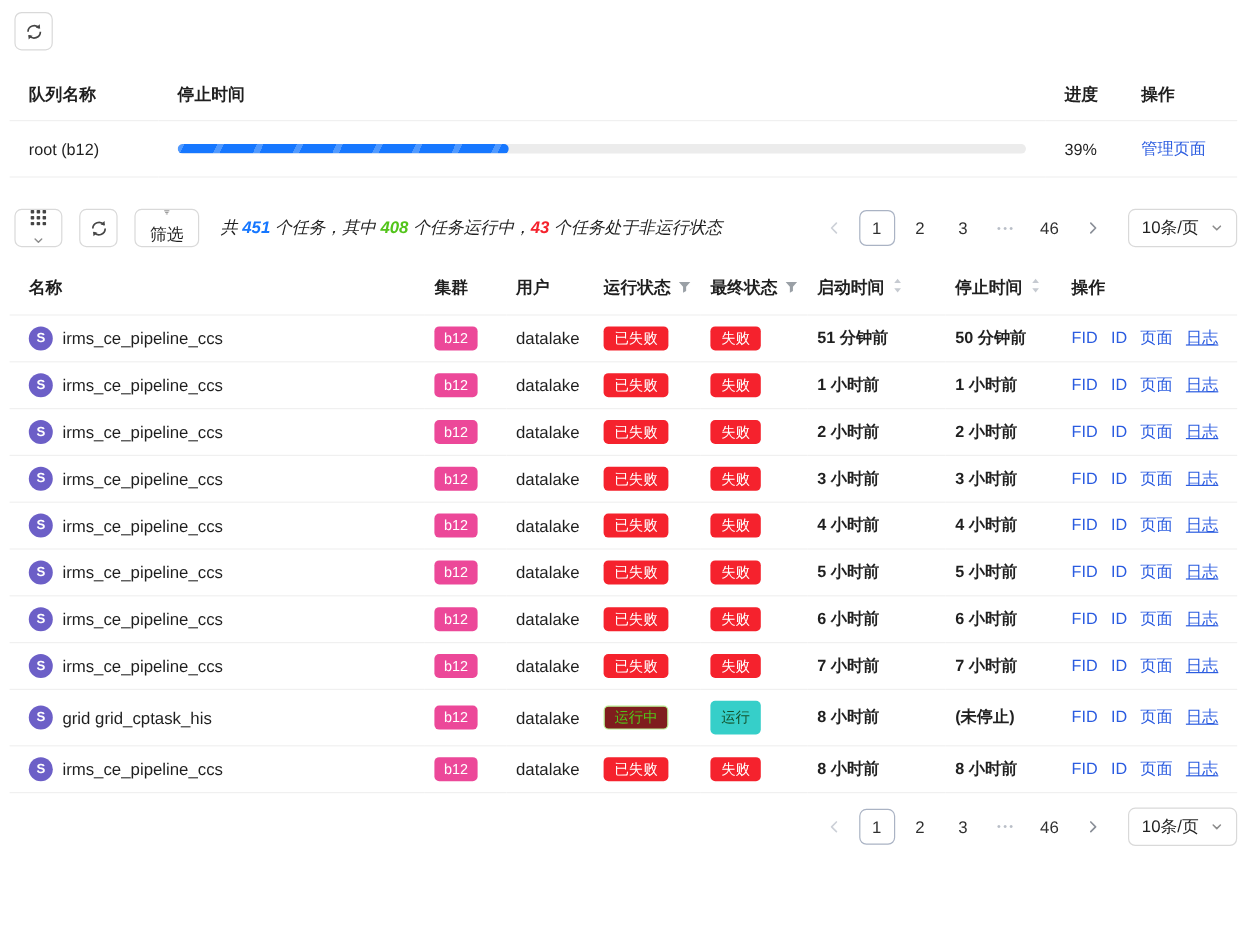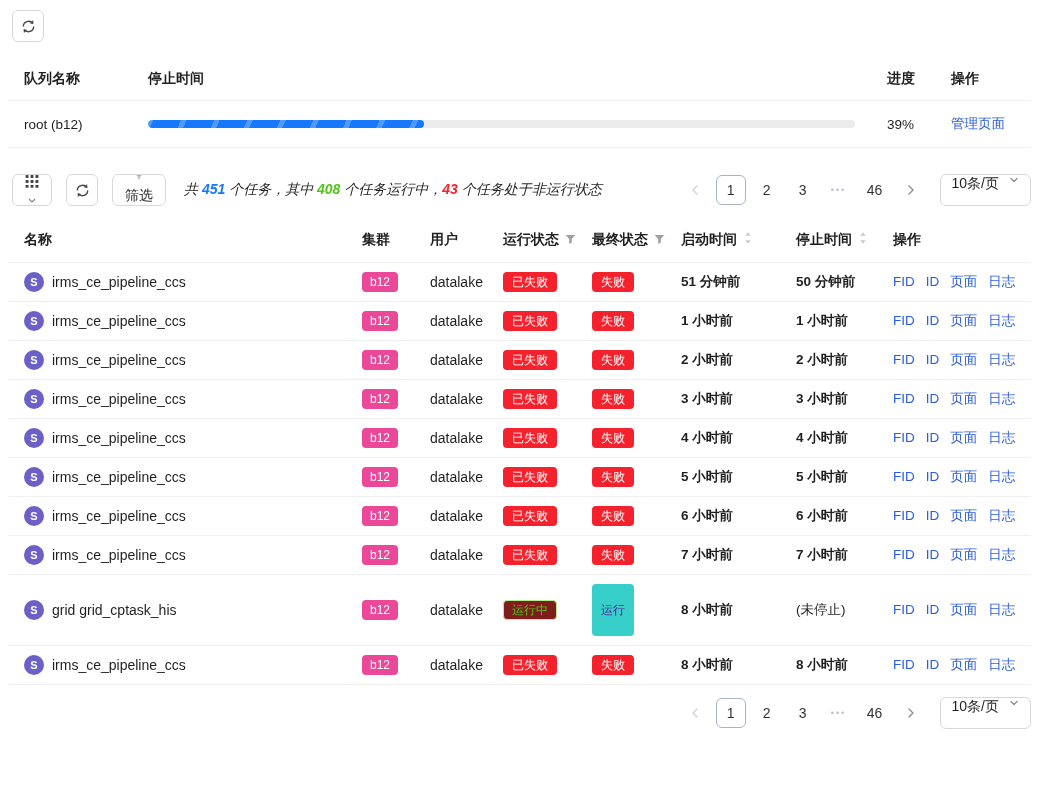--- a/index.html
+++ b/index.html
@@ -63,21 +63,21 @@
     display: inline-flex; align-items: center; justify-content: center;
     border-radius: 6px; cursor: pointer; color: rgba(0,0,0,.82); user-select: none;
   }
   .page-item.active { border: 1px solid #aab3c4; }
   .page-item.disabled { color: #c8ccd3; cursor: default; }
   .page-item.nav { color: #8a8f98; }
   .page-item.nav.disabled { color: #cdd1d8; }
   .page-item.ellipsis { color: #b9bec7; font-size: 9px; letter-spacing: 2px; }
   .select {
     height: 32px; border: 1px solid #d9d9d9; border-radius: 6px;
-    display: inline-flex; gap: 10px;
+    display: inline-flex; align-items: center; gap: 10px;
     padding: 0 11px; background: #fff; cursor: pointer; margin-left: 8px;
     white-space: nowrap;
   }
 
   
   table.tasks-table { width: 100%; border-collapse: collapse; }
   table.tasks-table th {
     text-align: left; font-weight: 600; font-size: 14px;
     padding: 13px 8px; border-bottom: 1px solid #f0f0f0;
     white-space: nowrap; color: rgba(0,0,0,.88);
@@ -97,26 +97,26 @@
     display: inline-flex; align-items: center; justify-content: center;
     flex: 0 0 20px;
   }
   .badge {
     display: inline-block; font-size: 12px; line-height: 20px;
     border-radius: 4px; padding: 0 8px; white-space: nowrap;
   }
   .badge-cluster { background: #ec4899; color: #fff; }
   .badge-failed  { background: #f5222d; color: #fff; padding: 0 9px; }
   .badge-running { background: #7f1d1d; color: #52c41a; border: 1px solid #b7eb8f; line-height: 18px; }
-  .badge-run     { background: #36cfc9; color: #4c1d95; padding: 16px 9px; }
+  .badge-run     { background: #36cfc9; color: #14532d; padding: 4px 9px; }
 
   .cell-time { font-weight: 700; font-size: 13.5px; }
-  .cell-time.plain { font-weight: 400; }
+  .cell-time.plain { font-weight: 700; }
   .action-link { margin-right: 11px; font-size: 13.5px; }
-  .action-link:last-child { margin-right: 0; }
+  .action-link:last-child { margin-right: 0; text-decoration: underline; }
 
   .bottom-bar { display: flex; justify-content: flex-end; margin-top: 12px; }
 </style>
 </head>
 <body>
 
 <div class="page">
 
   <section>
 

